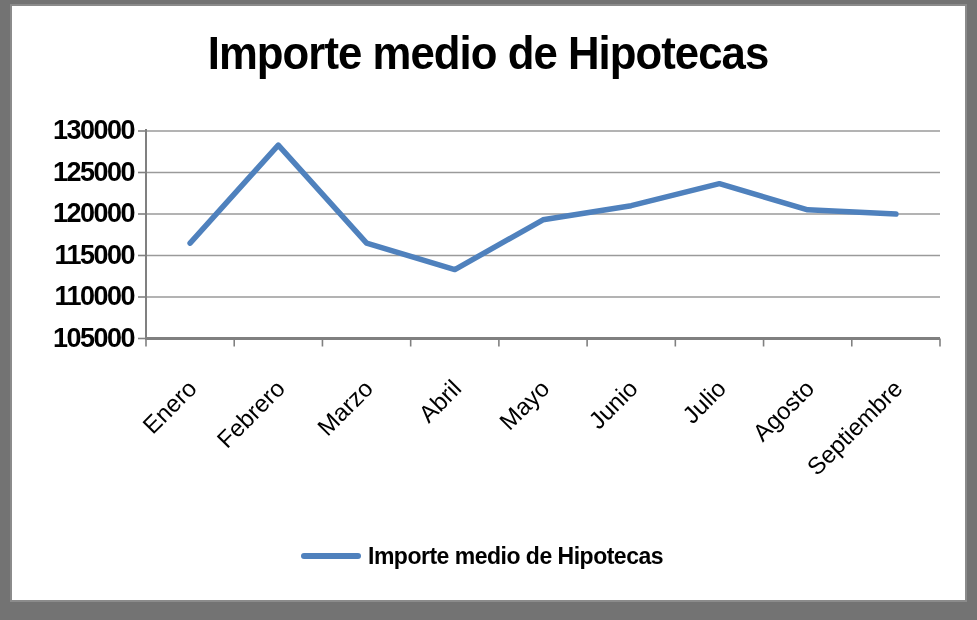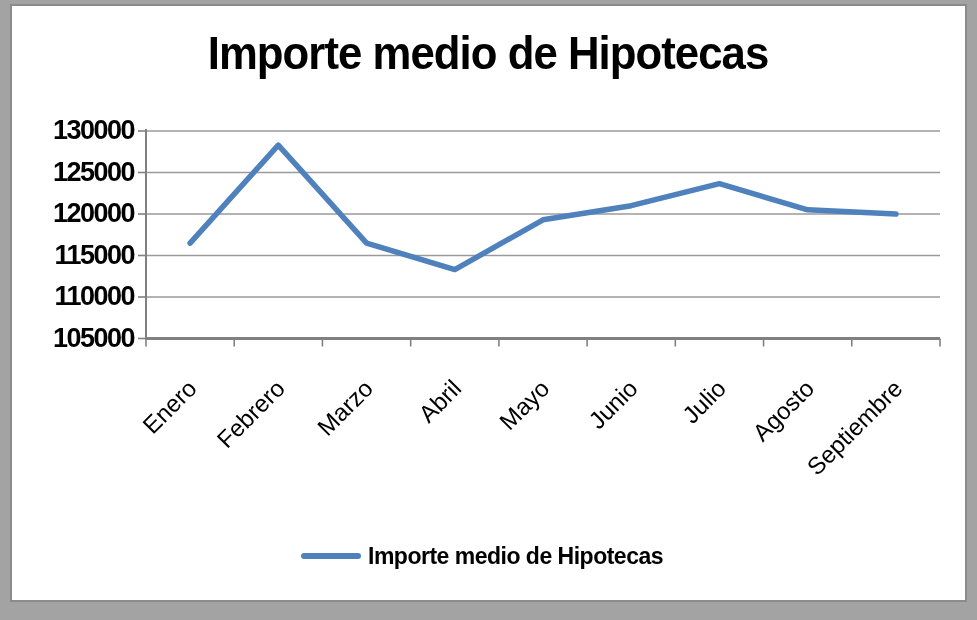--- a/index.html
+++ b/index.html
@@ -1,21 +1,21 @@
 <!DOCTYPE html>
 <html><head>
 <meta charset="utf-8">
 <style>
   * { margin: 0; padding: 0; box-sizing: border-box; }
   html, body { width: 977px; height: 620px; background: #ffffff; overflow: hidden; }
   body { font-family: "Liberation Sans", sans-serif; position: relative; }
 
   #stage {
     position: absolute; left: 0; top: 0; width: 977px; height: 620px;
-    background: #a3a3a3;
+    background: #737373;
   }
 
   .chart-frame {
     position: absolute; left: 10px; top: 4px; width: 957px; height: 598px;
     border: 2px solid #8b8b8b; background: #ffffff;
   }
 
   .chart-title {
     position: absolute; left: 0; top: 26px; width: 977px;
     text-align: center; white-space: nowrap;

